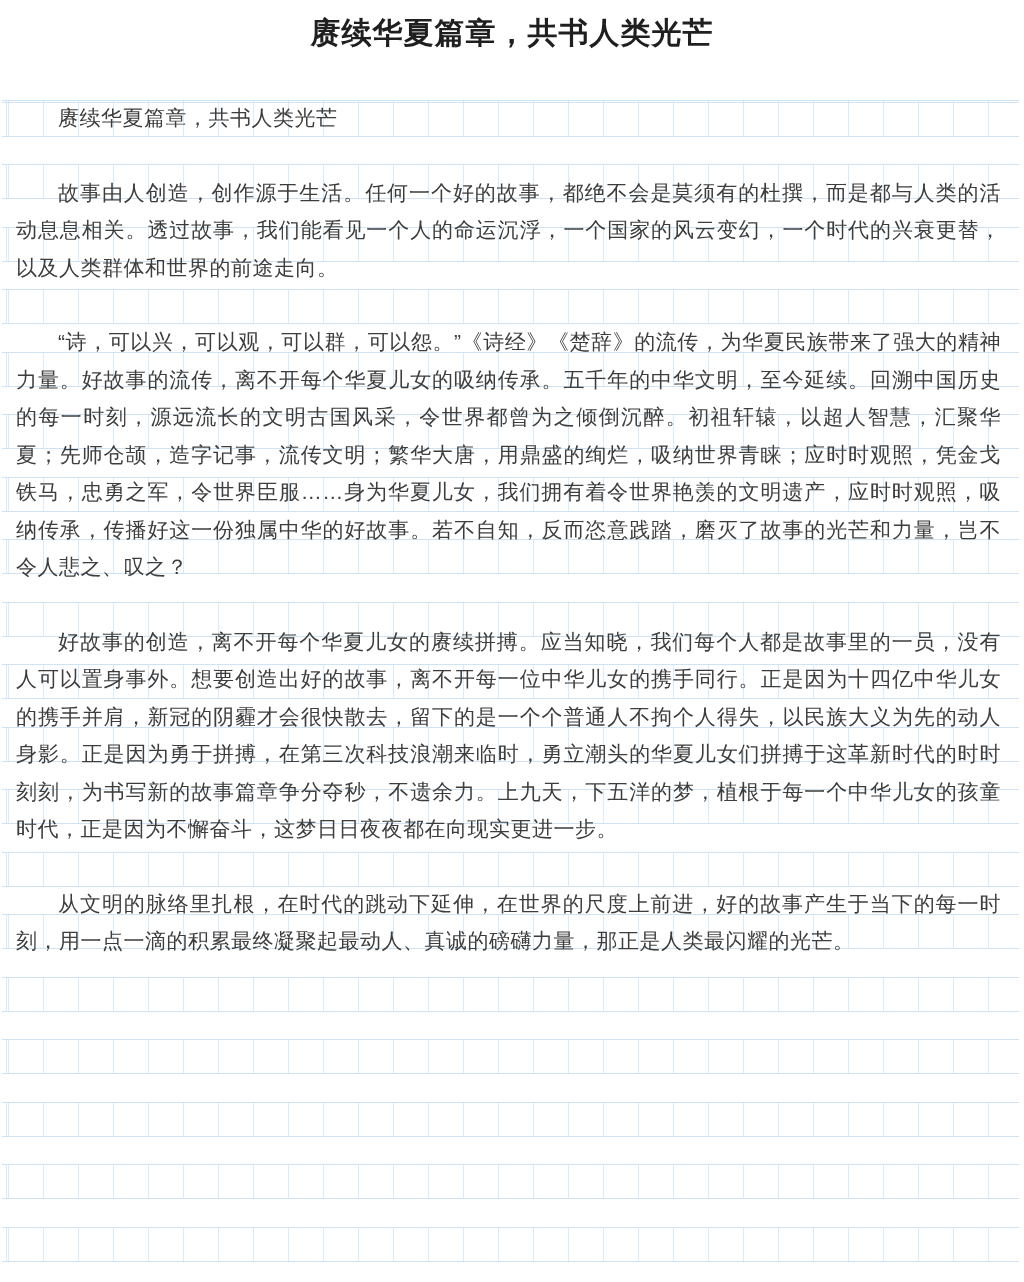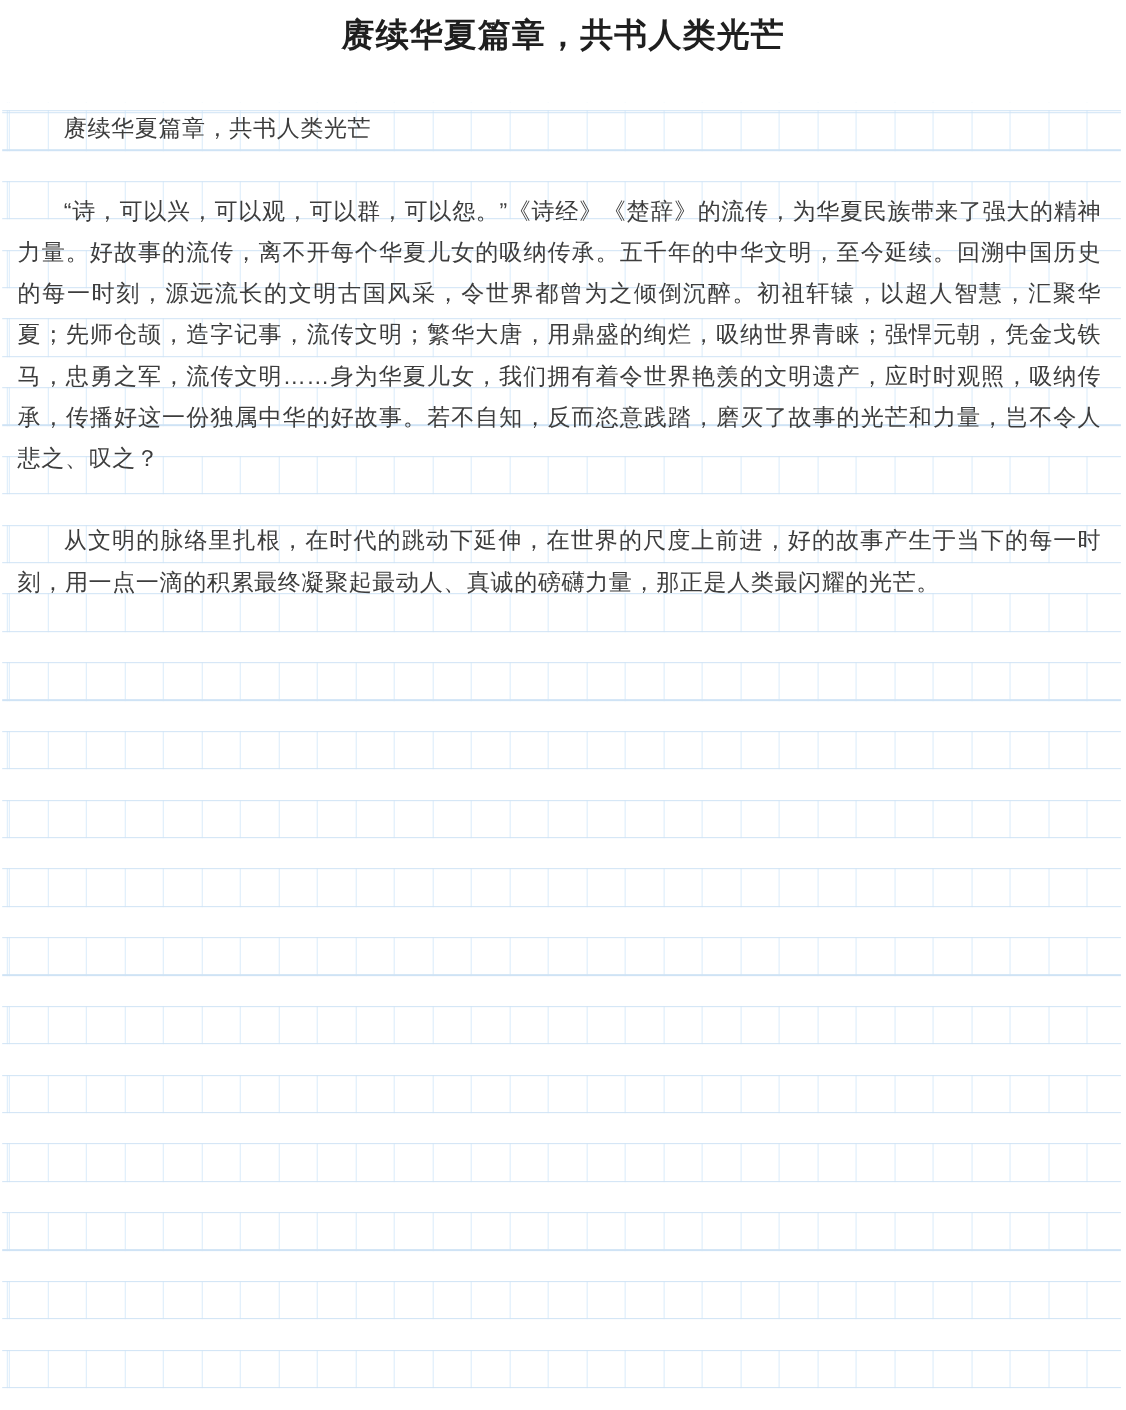--- a/index.html
+++ b/index.html
@@ -72,16 +72,18 @@
   }
 </style>
 <title>赓续华夏篇章，共书人类光芒</title></head>
 <body>
 
 <h1 class="doc-title">赓续华夏篇章，共书人类光芒</h1>
 
 <div class="paper">
   <div class="doc-body">
     <p>赓续华夏篇章，共书人类光芒</p>
-    <p>“诗，可以兴，可以观，可以群，可以怨。”《诗经》《楚辞》的流传，为华夏民族带来了强大的精神力量。好故事的流传，离不开每个华夏儿女的吸纳传承。五千年的中华文明，至今延续。回溯中国历史的每一时刻，源远流长的文明古国风采，令世界都曾为之倾倒沉醉。初祖轩辕，以超人智慧，汇聚华夏；先师仓颉，造字记事，流传文明；繁华大唐，用鼎盛的绚烂，吸纳世界青睐；强悍元朝，凭金戈铁马，忠勇之军，流传文明……身为华夏儿女，我们拥有着令世界艳羡的文明遗产，应时时观照，吸纳传承，传播好这一份独属中华的好故事。若不自知，反而恣意践踏，磨灭了故事的光芒和力量，岂不令人悲之、叹之？</p>
+    <p>故事由人创造，创作源于生活。任何一个好的故事，都绝不会是莫须有的杜撰，而是都与人类的活动息息相关。透过故事，我们能看见一个人的命运沉浮，一个国家的风云变幻，一个时代的兴衰更替，以及人类群体和世界的前途走向。</p>
+    <p>“诗，可以兴，可以观，可以群，可以怨。”《诗经》《楚辞》的流传，为华夏民族带来了强大的精神力量。好故事的流传，离不开每个华夏儿女的吸纳传承。五千年的中华文明，至今延续。回溯中国历史的每一时刻，源远流长的文明古国风采，令世界都曾为之倾倒沉醉。初祖轩辕，以超人智慧，汇聚华夏；先师仓颉，造字记事，流传文明；繁华大唐，用鼎盛的绚烂，吸纳世界青睐；应时时观照，凭金戈铁马，忠勇之军，令世界臣服……身为华夏儿女，我们拥有着令世界艳羡的文明遗产，应时时观照，吸纳传承，传播好这一份独属中华的好故事。若不自知，反而恣意践踏，磨灭了故事的光芒和力量，岂不令人悲之、叹之？</p>
+    <p>好故事的创造，离不开每个华夏儿女的赓续拼搏。应当知晓，我们每个人都是故事里的一员，没有人可以置身事外。想要创造出好的故事，离不开每一位中华儿女的携手同行。正是因为十四亿中华儿女的携手并肩，新冠的阴霾才会很快散去，留下的是一个个普通人不拘个人得失，以民族大义为先的动人身影。正是因为勇于拼搏，在第三次科技浪潮来临时，勇立潮头的华夏儿女们拼搏于这革新时代的时时刻刻，为书写新的故事篇章争分夺秒，不遗余力。上九天，下五洋的梦，植根于每一个中华儿女的孩童时代，正是因为不懈奋斗，这梦日日夜夜都在向现实更进一步。</p>
     <p>从文明的脉络里扎根，在时代的跳动下延伸，在世界的尺度上前进，好的故事产生于当下的每一时刻，用一点一滴的积累最终凝聚起最动人、真诚的磅礴力量，那正是人类最闪耀的光芒。</p>
   </div>
 </div>
 
 </body></html>

